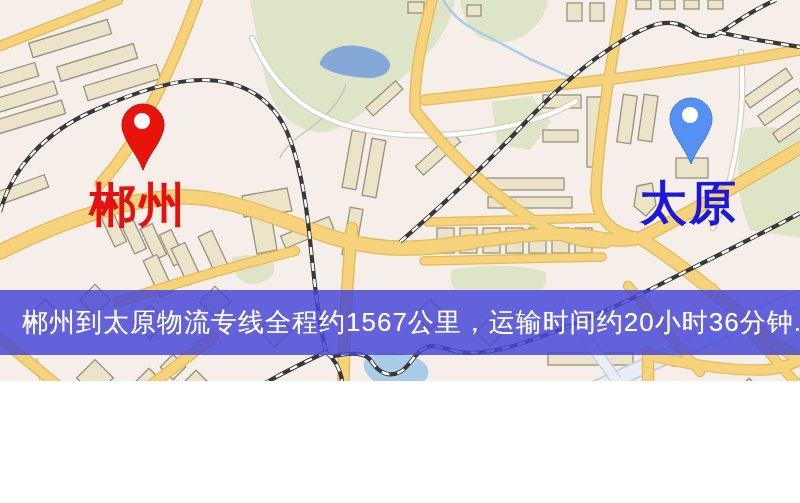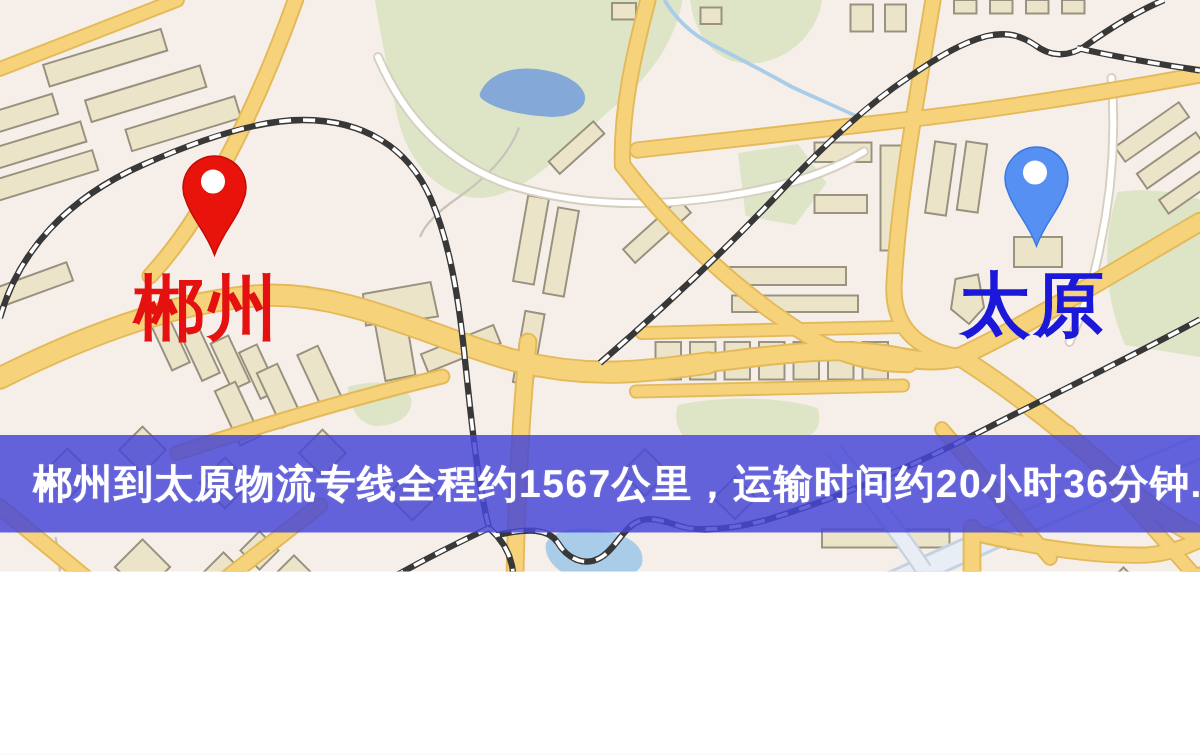--- a/index.html
+++ b/index.html
@@ -5,21 +5,21 @@
   html,body{margin:0;padding:0;background:#ffffff;}
   .stage{
     position:relative;width:800px;height:381px;overflow:hidden;
     font-family:"Liberation Sans",sans-serif;
   }
   .stage svg{position:absolute;top:0;left:0;}
   .banner{
     position:absolute;left:0;top:290px;width:800px;height:65px;
     background:rgba(70,70,214,0.84);
     display:flex;align-items:center;
-    box-sizing:border-box;padding-left:22px;font-weight:bold;
+    box-sizing:border-box;padding-left:22px;
   }
   .banner-text{
     color:#ffffff;font-size:26px;letter-spacing:1px;white-space:nowrap;
     font-family:"Liberation Sans",sans-serif;
     text-shadow:0 0 1px rgba(255,255,255,.4);
   }
   .city-label{
     font-family:"DejaVu Serif","Liberation Serif",serif;
     font-weight:bold;
   }

